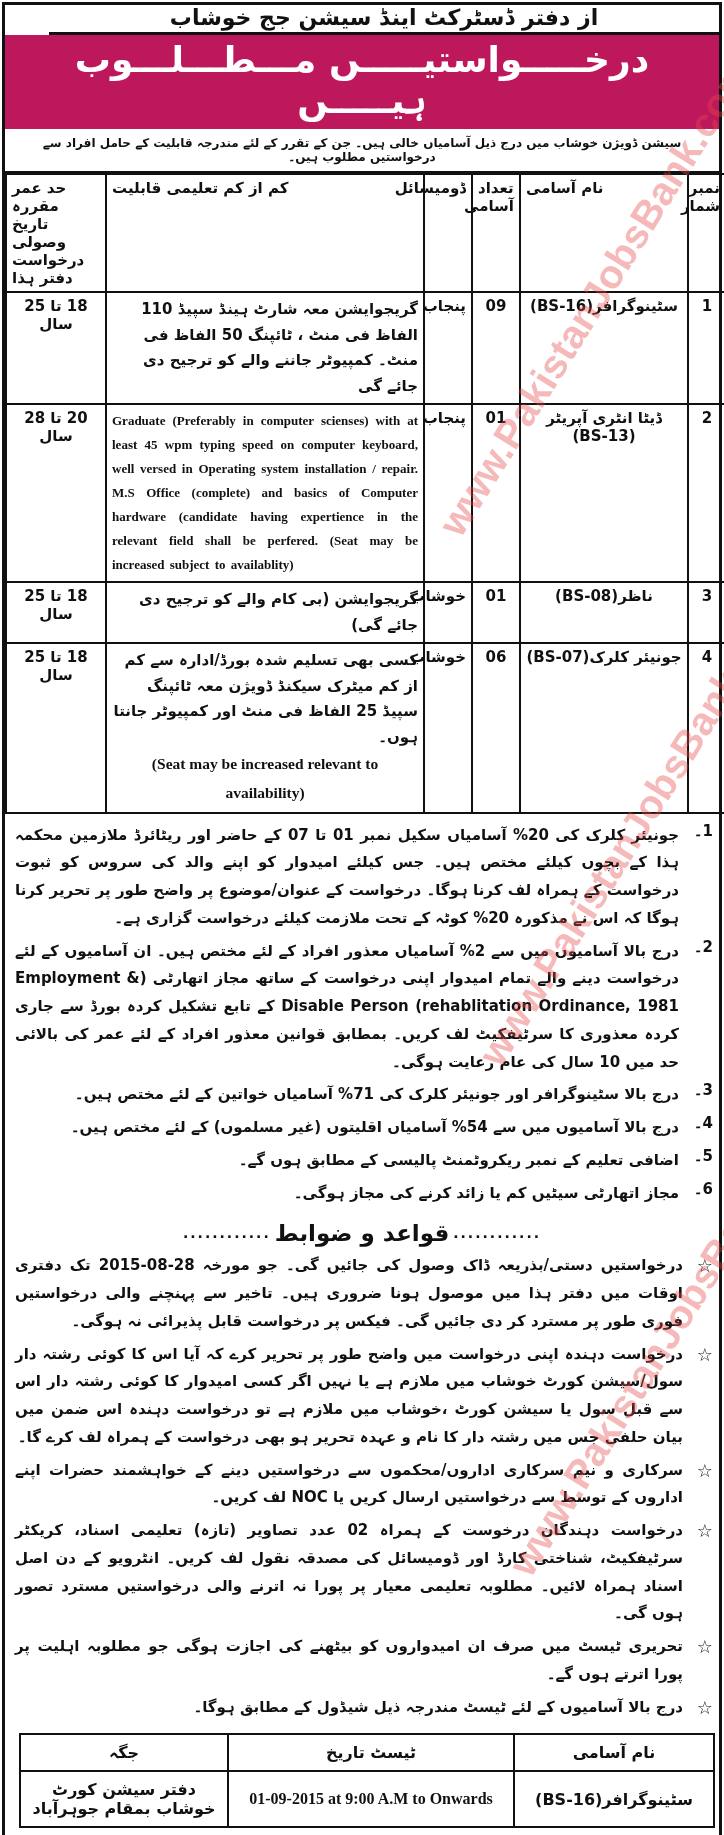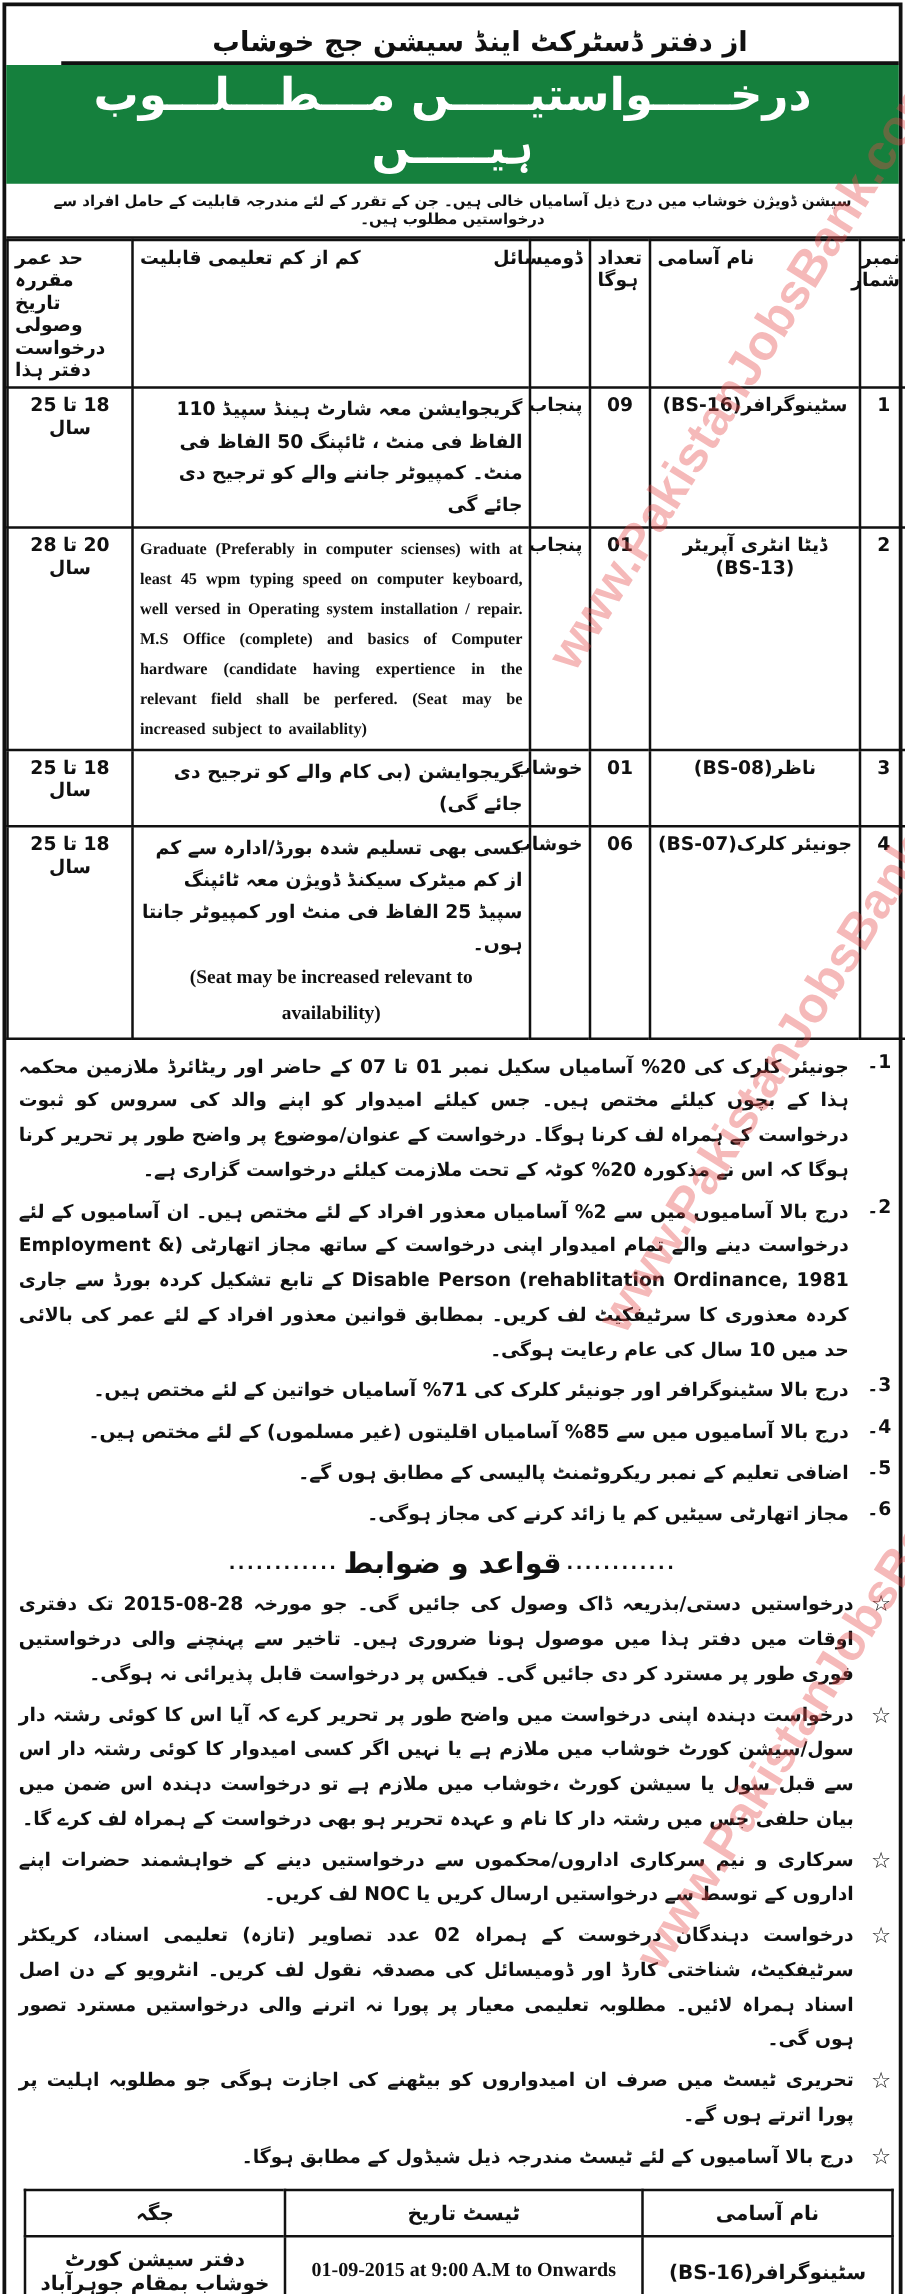--- a/index.html
+++ b/index.html
@@ -20,28 +20,28 @@
     position: relative;
     margin: 2px;
     border: 3px solid #111;
     background: #fff;
     padding-bottom: 6px;
   }
   
   .office-box {
     border-bottom: 3px solid #111;
     text-align: center;
-    padding: 17px 0 2px;
+    padding: 0 0 2px;
     font-size: 22px;
     font-weight: bold;
     direction: rtl;
     margin-left: 44px;
   }
   .banner {
-    background: #15803d;
+    background: #be185d;
     color: #fff;
     text-align: center;
     font-size: 36px;
     font-weight: bold;
     direction: rtl;
     padding: 4px 0 8px;
     letter-spacing: 1px;
   }
   .intro-box {
     border-bottom: 2px solid #111;
@@ -194,21 +194,21 @@
           <col class="col-post">
           <col class="col-count">
         <col class="col-dom">
           <col class="col-qual">
           <col class="col-age">
       </colgroup>
       <tbody>
           <tr>
         <th>نمبر شمار</th>
         <th>نام آسامی</th>
-        <th>تعداد ہوگا</th>
+        <th>تعداد آسامی</th>
         <th>ڈومیسائل</th>
         <th>کم از کم تعلیمی قابلیت</th>
         <th>حد عمر مقررہ تاریخ وصولی درخواست دفتر ہذا</th>
       </tr>
       <tr>
         <td class="cell-center">1</td>
         <td class="cell-center">سٹینوگرافر(BS-16)</td>
         <td class="cell-center">09</td>
         <td class="cell-center">پنجاب</td>
         <td>
@@ -258,21 +258,21 @@
       <div class="note-row">
         <span class="note-num">2۔</span>
         <span class="note-text">درج بالا آسامیوں میں سے 2% آسامیاں معذور افراد کے لئے مختص ہیں۔ ان آسامیوں کے لئے درخواست دینے والے تمام امیدوار اپنی درخواست کے ساتھ مجاز اتھارٹی (Employment &amp; rehablitation Ordinance, 1981) Disable Person کے تابع تشکیل کردہ بورڈ سے جاری کردہ معذوری کا سرٹیفکیٹ لف کریں۔ بمطابق قوانین معذور افراد کے لئے عمر کی بالائی حد میں 10 سال کی عام رعایت ہوگی۔</span>
       </div>
       <div class="note-row">
         <span class="note-num">3۔</span>
         <span class="note-text">درج بالا سٹینوگرافر اور جونیئر کلرک کی 71% آسامیاں خواتین کے لئے مختص ہیں۔</span>
       </div>
       <div class="note-row">
         <span class="note-num">4۔</span>
-        <span class="note-text">درج بالا آسامیوں میں سے 85% آسامیاں اقلیتوں (غیر مسلموں) کے لئے مختص ہیں۔</span>
+        <span class="note-text">درج بالا آسامیوں میں سے 54% آسامیاں اقلیتوں (غیر مسلموں) کے لئے مختص ہیں۔</span>
       </div>
       <div class="note-row">
         <span class="note-num">5۔</span>
         <span class="note-text">اضافی تعلیم کے نمبر ریکروٹمنٹ پالیسی کے مطابق ہوں گے۔</span>
       </div>
       <div class="note-row">
         <span class="note-num">6۔</span>
         <span class="note-text">مجاز اتھارٹی سیٹیں کم یا زائد کرنے کی مجاز ہوگی۔</span>
       </div>
     </div>

